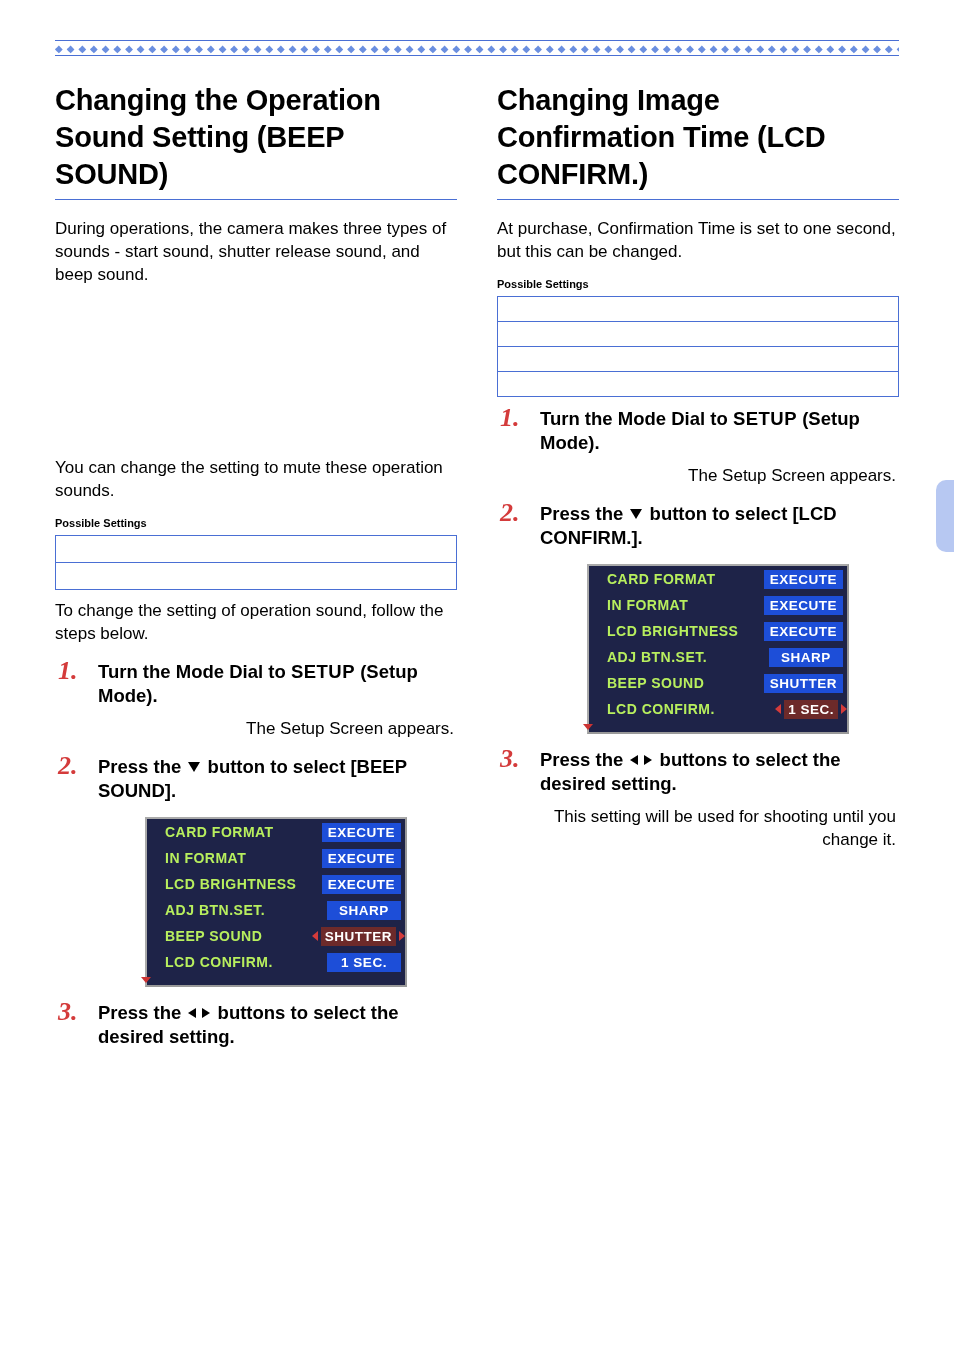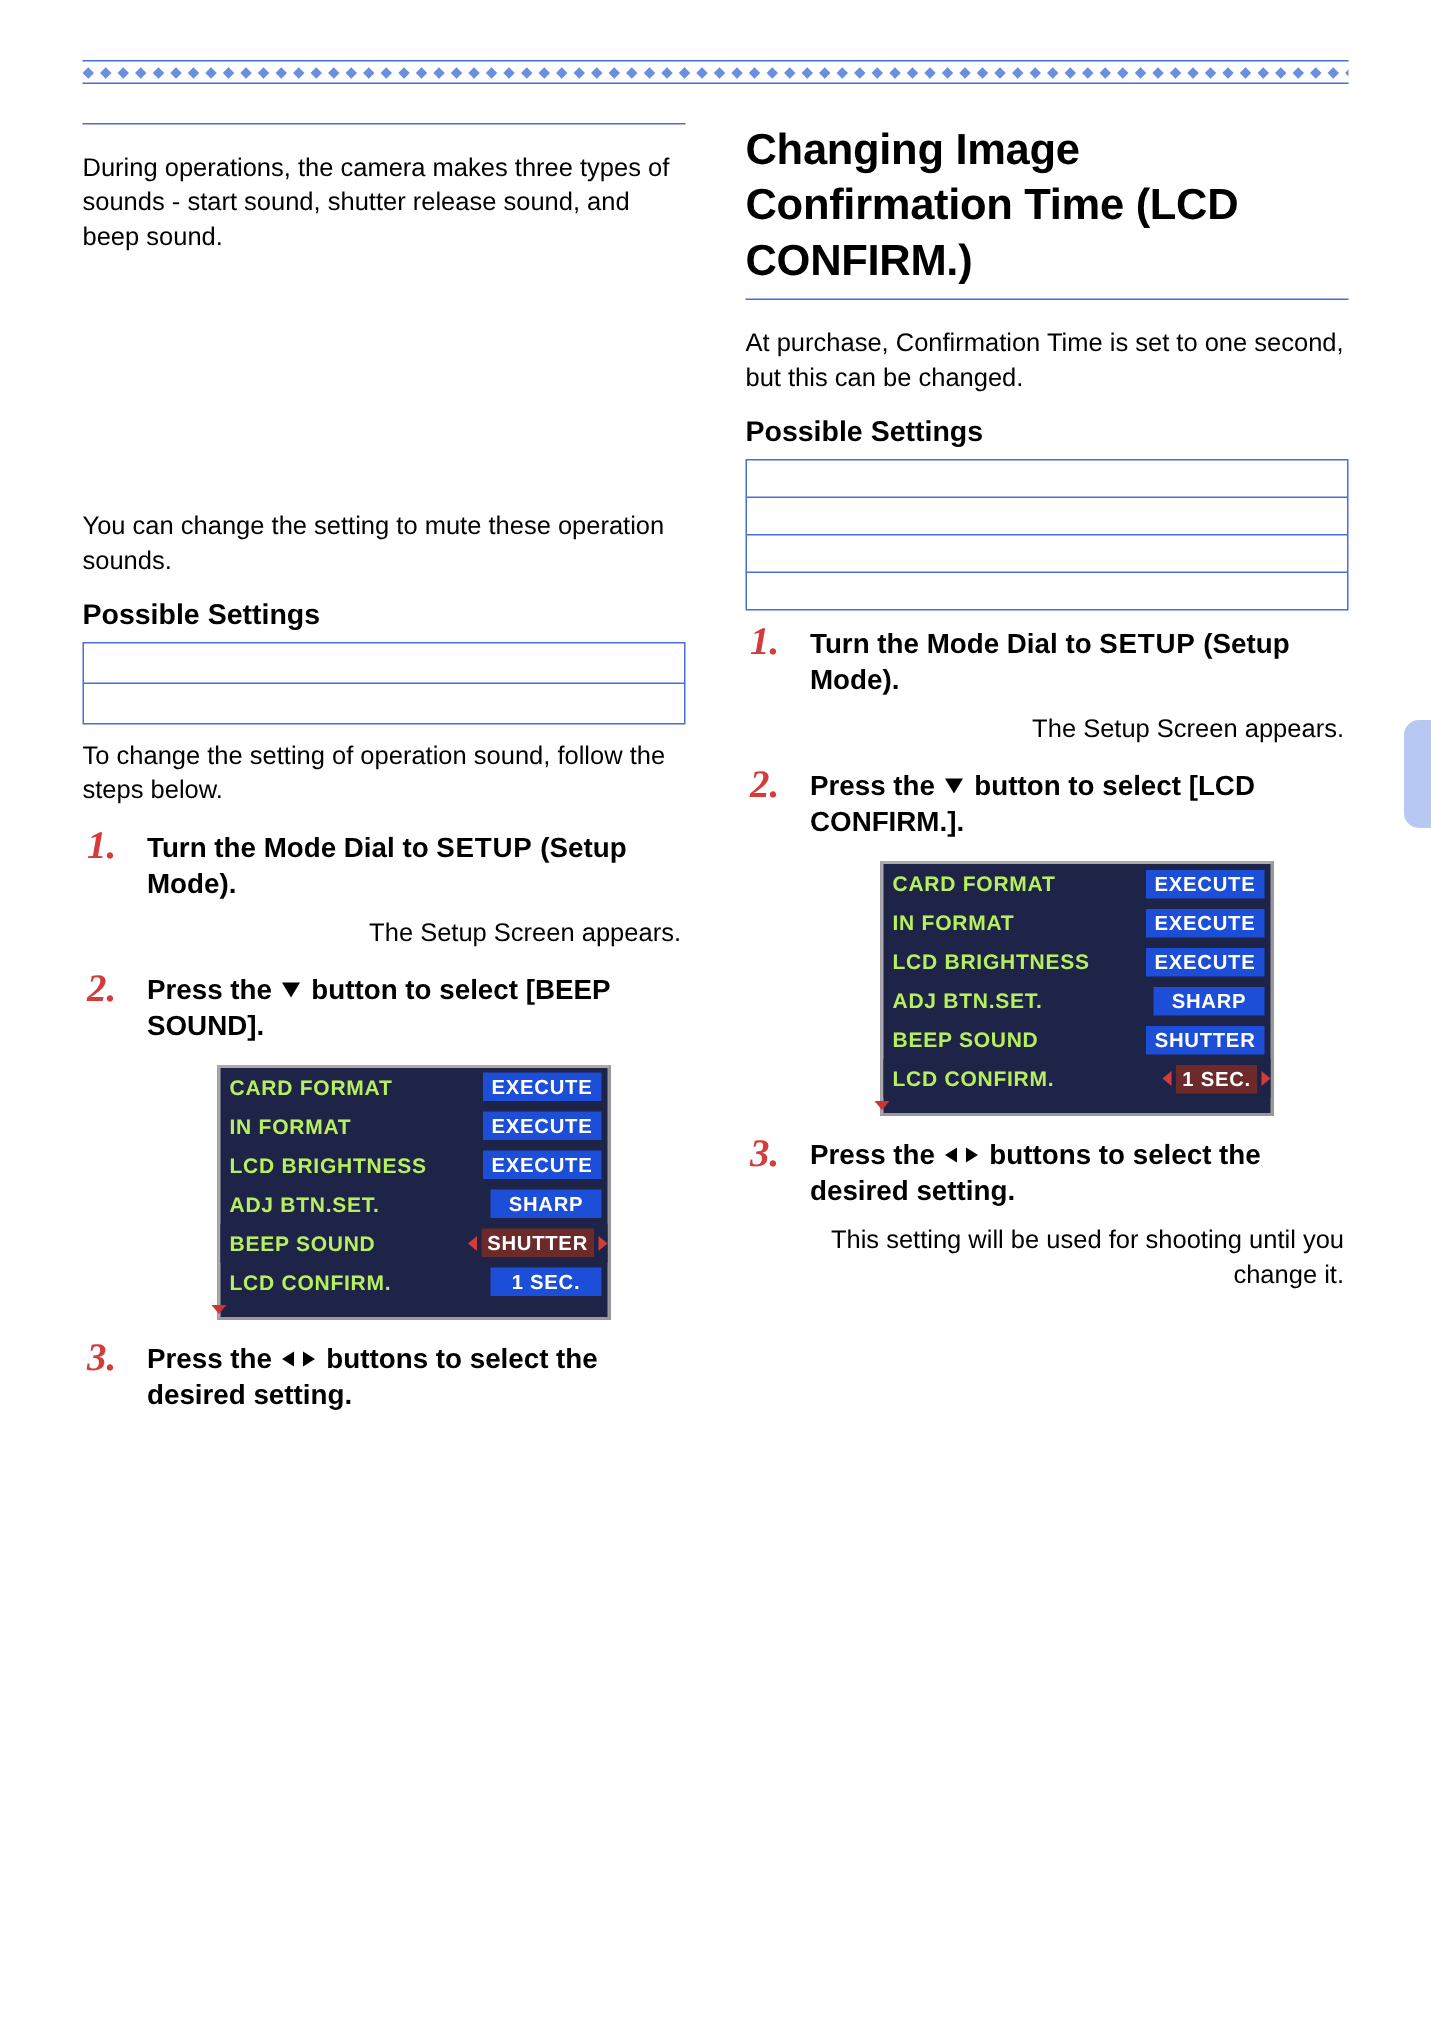--- a/index.html
+++ b/index.html
@@ -48,21 +48,21 @@
     border-bottom: 1px solid #4a6fd4;
     margin-bottom: 18px;
   }
   p.body {
     font-size: 17px;
     line-height: 1.35;
     margin: 0 0 14px 0;
   }
   .subhead {
     font-weight: bold;
-    font-size: 19px;
+    font-size: 11px;
     margin: 4px 0 6px 0;
   }
   .settings-box {
     border: 1px solid #4a6fd4;
     margin: 2px 0 10px 0;
   }
   .settings-box .row {
     height: 26px;
     border-bottom: 1px solid #4a6fd4;
   }
@@ -135,21 +135,21 @@
     bottom:2px;
     width:0;height:0;
     border-left:5px solid transparent;
     border-right:5px solid transparent;
     border-top:6px solid #c33;
   }
   .lcd-row {
     display:flex;
     align-items:center;
     height:26px;
-    padding-left:6px;
+    padding-left:18px;
   }
   .lcd-label {
     color:#b8ef5e;
     font-family: Arial, sans-serif;
     font-size:14px;
     font-weight:bold;
     letter-spacing:0.5px;
     flex:1;
   }
   .lcd-val {
@@ -204,20 +204,21 @@
 <div class="page">
   <div class="topbar">
     <div class="diamond-row">◆◆◆◆◆◆◆◆◆◆◆◆◆◆◆◆◆◆◆◆◆◆◆◆◆◆◆◆◆◆◆◆◆◆◆◆◆◆◆◆◆◆◆◆◆◆◆◆◆◆◆◆◆◆◆◆◆◆◆◆◆◆◆◆◆◆◆◆◆◆◆◆◆◆◆◆◆◆◆◆</div>
   </div>
 
   <div class="side-tab"></div>
 
   <div class="cols">
 
     <div class="col">
+      <h1>Changing the Operation Sound Setting (BEEP SOUND)</h1>
       <div class="rule"></div>
       <p class="body">During operations, the camera makes three types of sounds - start sound, shutter release sound, and beep sound.</p>
 
       <p class="body" style="margin-top:170px">You can change the setting to mute these operation sounds.</p>
 
       <div class="subhead">Possible Settings</div>
       <div class="settings-box">
         <div class="row"></div>
         <div class="row"></div>
       </div>

